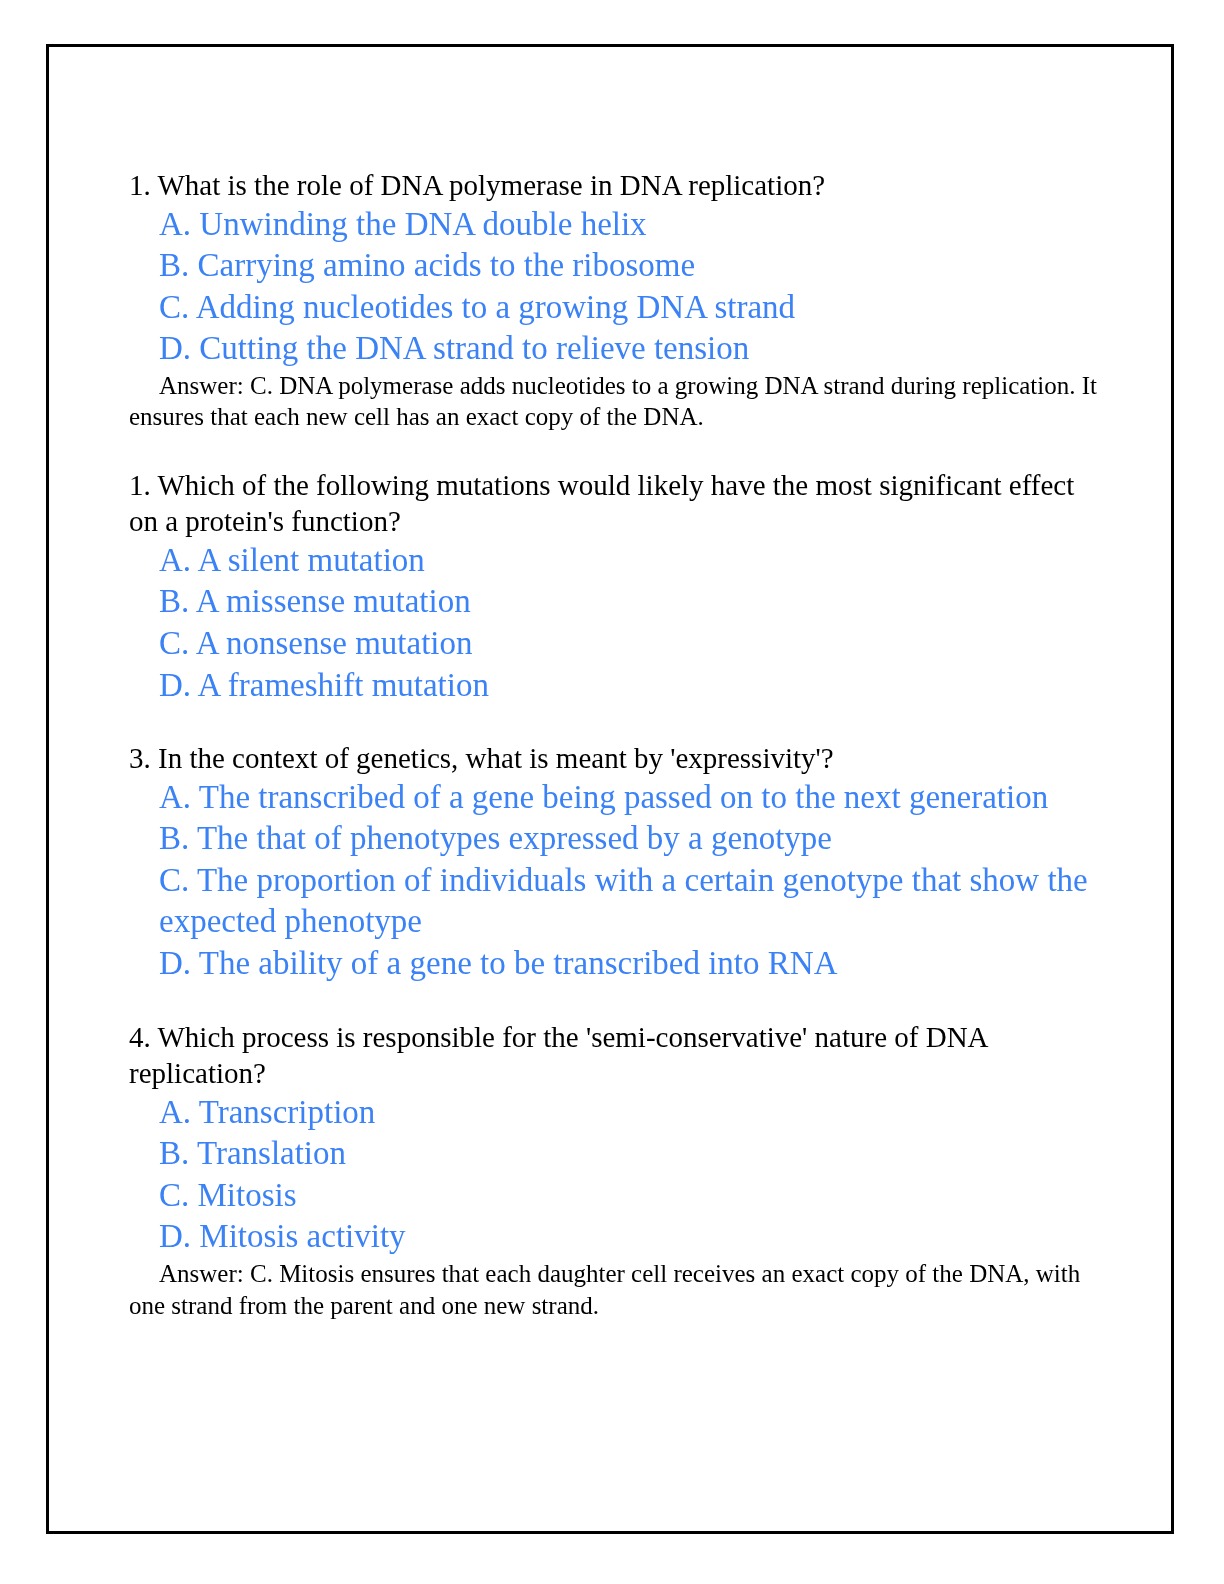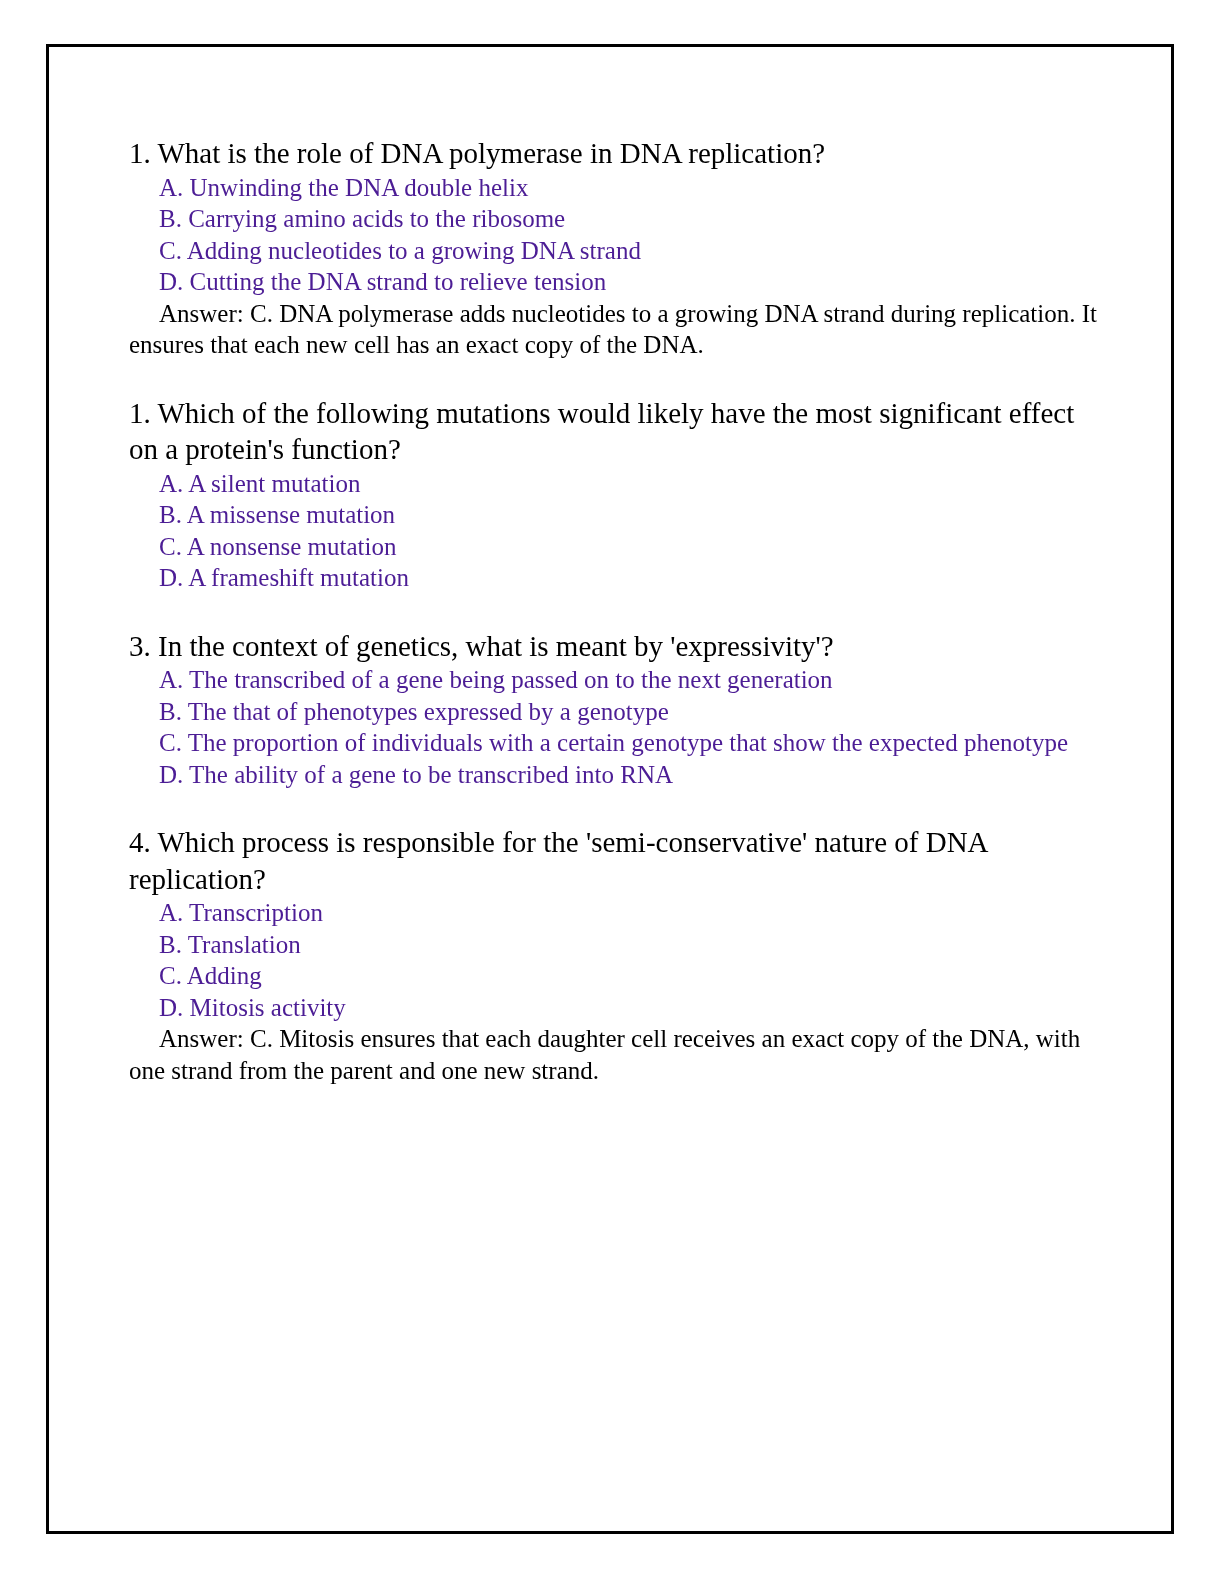--- a/index.html
+++ b/index.html
@@ -20,34 +20,35 @@
     height: 1490px;
     border: 3px solid #000000;
     box-sizing: border-box;
     background: #ffffff;
   }
   .content {
     padding: 88px 68px 0 80px;
   }
   .qblock {
     margin-bottom: 34px;
+    margin-top: 32px;
   }
   .qblock:last-child {
     margin-bottom: 0;
   }
   .qline {
     font-size: 29px;
     line-height: 1.26;
     color: #000000;
     text-indent: 0;
   }
   .option {
-    font-size: 25px;
+    font-size: 33px;
     line-height: 1.26;
-    color: #4c1d95;
+    color: #3b82f6;
     padding-left: 30px;
   }
   .answer {
     font-size: 25px;
     line-height: 1.26;
     color: #000000;
     text-indent: 30px;
   }
 </style>
 </head>
@@ -78,19 +79,19 @@
       <div class="option">A. The transcribed of a gene being passed on to the next generation</div>
       <div class="option">B. The that of phenotypes expressed by a genotype</div>
       <div class="option">C. The proportion of individuals with a certain genotype that show the expected phenotype</div>
       <div class="option">D. The ability of a gene to be transcribed into RNA</div>
     </div>
 
     <div class="qblock">
       <div class="qline">4. Which process is responsible for the 'semi-conservative' nature of DNA replication?</div>
       <div class="option">A. Transcription</div>
       <div class="option">B. Translation</div>
-      <div class="option">C. Adding</div>
+      <div class="option">C. Mitosis</div>
       <div class="option">D. Mitosis activity</div>
       <div class="answer">Answer: C. Mitosis ensures that each daughter cell receives an exact copy of the DNA, with one strand from the parent and one new strand.</div>
     </div>
 
   </div>
 </div>
 
 </body></html>

